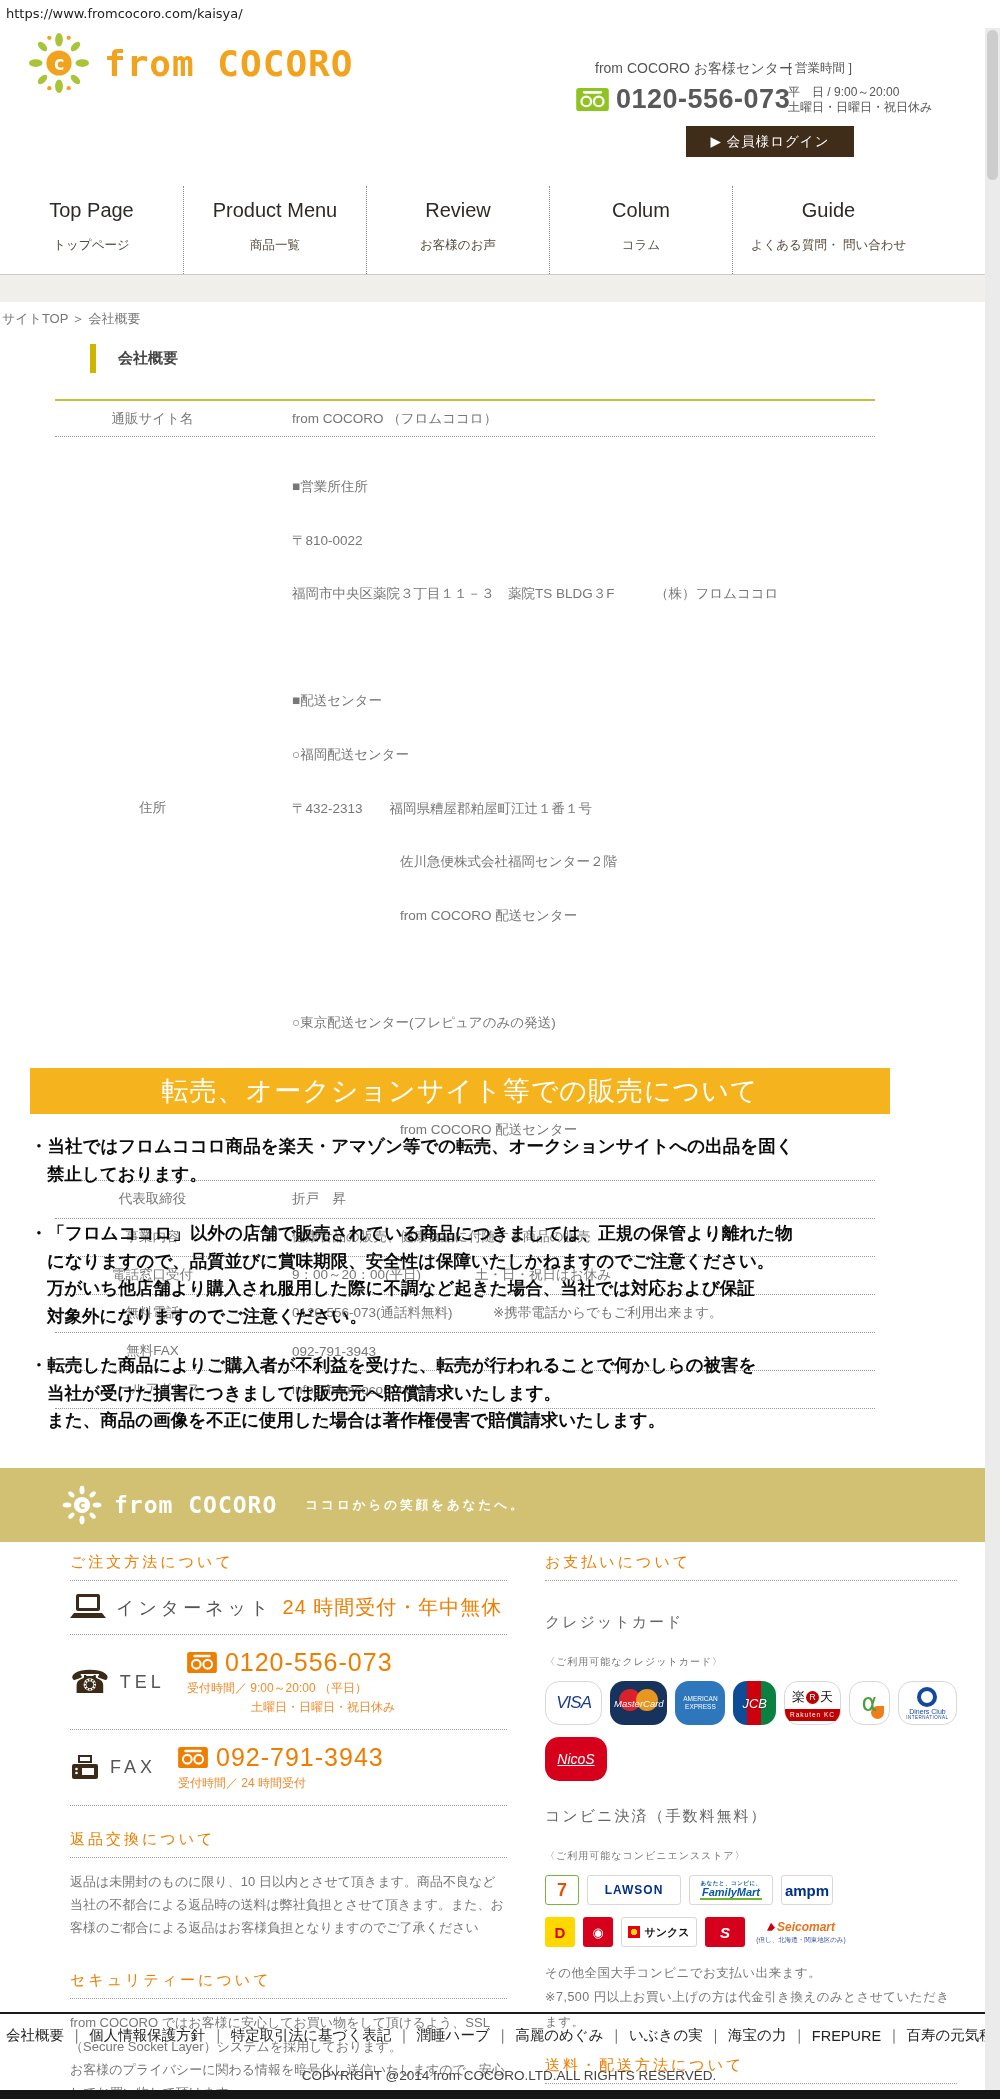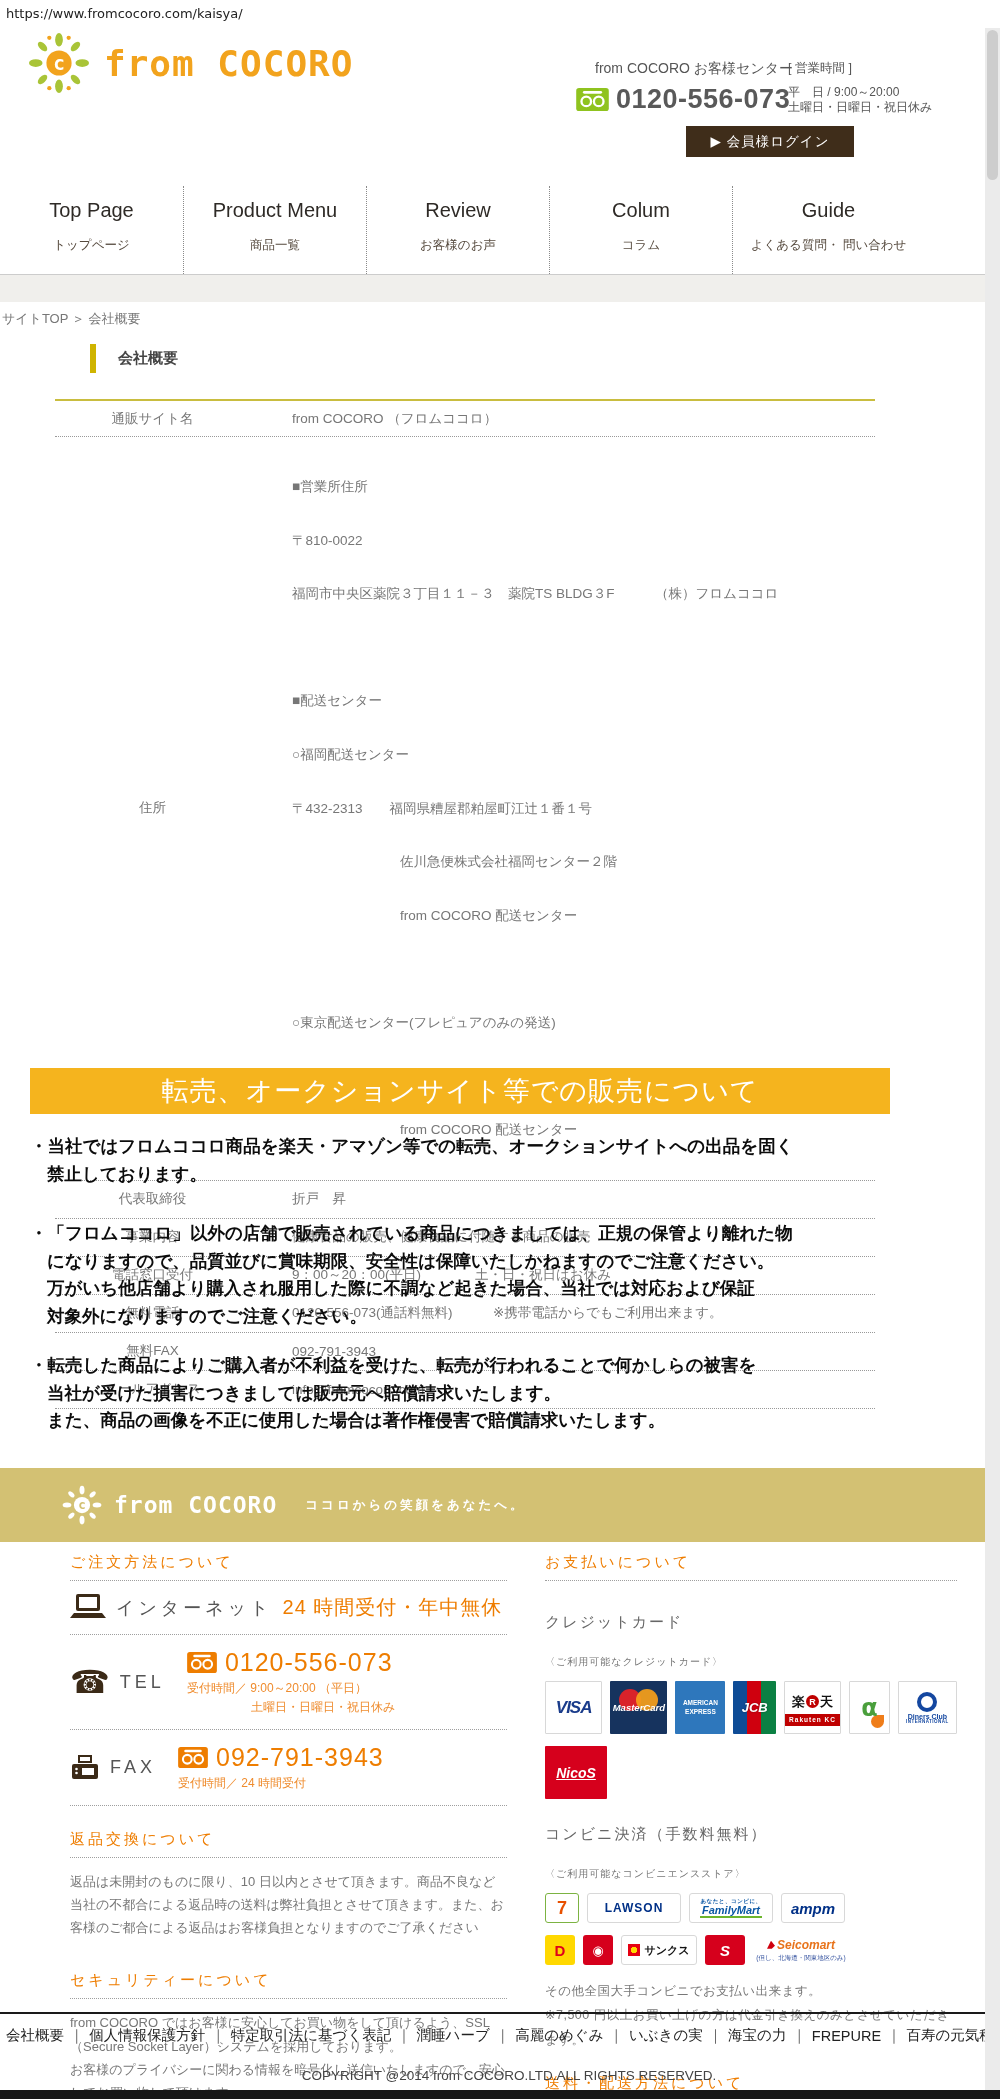--- a/index.html
+++ b/index.html
@@ -69,22 +69,22 @@
   .tel-line1{display:flex;align-items:center;gap:8px}
   .tel-num{color:#ee7d00;font-size:25px;letter-spacing:1px}
   .tel-sub{font-size:12px;color:#ef8c2e;margin-top:3px}
   .tel-sub2{padding-left:64px;font-size:12px;color:#ef8c2e;margin-top:2px}
   .f-block{margin-top:24px}
   .f-body{font-size:13px;color:#777;line-height:1.78;margin-top:12px}
   #pay{left:545px;top:1553px;width:412px}
   .pay-label{font-size:15px;color:#666;letter-spacing:2px;margin-top:32px}
   .pay-note{font-size:10px;color:#777;margin-top:23px;letter-spacing:1px}
   .logo-row{display:flex;align-items:center;gap:8px;margin-top:12px}
-  .card{height:53px;border:1px solid #d8d8d8;border-radius:1px;background:#fff;
-       display:flex;align-items:center;justify-content:center;font-weight:bold;box-sizing:border-box}
+  .card{height:44px;border:1px solid #d8d8d8;border-radius:14px;background:#fff;
+       display:flex;align-items:center;justify-content:center;font-weight:normal;box-sizing:border-box}
   .visa{width:62px;color:#1a3c8b;font-style:italic;font-size:17px;letter-spacing:-1px}
   .mc{width:62px;background:#16335e;position:relative;border:none}
   .mc::before{content:"";position:absolute;left:9px;top:8px;width:22px;height:22px;border-radius:50%;background:#d9222a}
   .mc::after{content:"";position:absolute;right:9px;top:8px;width:22px;height:22px;border-radius:50%;background:#f79f1a;opacity:.92}
   .mc span{position:relative;z-index:1;color:#fff;font-style:italic;font-size:9.5px}
   .amex{width:54px;background:#2e77bc;border:none;color:#fff;font-size:6.5px;text-align:center;line-height:1.25;padding:2px}
   .jcb{width:46px;border:none;background:linear-gradient(90deg,#0e4c96 0 33%,#cf000e 33% 66%,#0b8043 66% 100%);
        color:#fff;font-style:italic;font-size:13px;text-shadow:0 0 2px rgba(0,0,0,.4)}
   .rkt{width:62px;flex-direction:column;padding:0;overflow:hidden}
   .rkt-top{display:flex;align-items:center;gap:1px;font-size:13px;color:#111;height:24px}
@@ -99,21 +99,21 @@
   .d-ring{width:12px;height:12px;border:4px solid #1447a0;border-radius:50%;margin-bottom:1px}
   .d-int{font-size:4.5px;letter-spacing:.5px}
   .nicos{width:62px;background:#d6001c;border:none;color:#fff;font-size:14px;font-style:italic;text-decoration:underline}
   .store{height:30px;border:1px solid #d8d8d8;border-radius:3px;background:#fff;
        display:flex;align-items:center;justify-content:center;font-weight:bold;box-sizing:border-box}
   .seven{width:34px;color:#e85000;font-size:18px;border-color:#7cb342}
   .lawson{width:94px;color:#003087;font-size:12px;letter-spacing:1px}
   .fm{width:84px;flex-direction:column;line-height:1.1}
   .fm-top{font-size:5.5px;color:#0a57a4;letter-spacing:.5px}
   .fm-bot{font-size:11px;color:#0a57a4;font-style:italic;border-bottom:2px solid #6cb52d;padding:0 2px}
-  .ampm{width:64px;color:#003087;font-style:italic;font-size:15px}
+  .ampm{width:52px;color:#003087;font-size:15px}
   .daily{width:30px;background:#ffd800;border:none;color:#e0001a;font-size:15px}
   .poplar{width:30px;background:#d6001c;border:none;color:#fff;font-size:13px}
   .sunkus{width:76px;gap:4px}
   .snk-sq{width:12px;height:12px;background:radial-gradient(circle at 50% 50%,#ffd800 0 35%,#e60012 36%)}
   .snk-txt{font-size:11px;color:#111}
   .saveon{width:40px;background:#d6001c;border:none;color:#fff;font-style:italic;font-size:15px}
   .seico{width:96px;flex-direction:column;line-height:1.15;border:none}
   .seico-main{color:#e8731a;font-size:12px;font-style:italic}
   .seico-main::before{content:"";display:inline-block;width:8px;height:8px;background:#cf000e;
        margin-right:2px;clip-path:polygon(0 100%,50% 0,100% 60%,60% 100%)}

